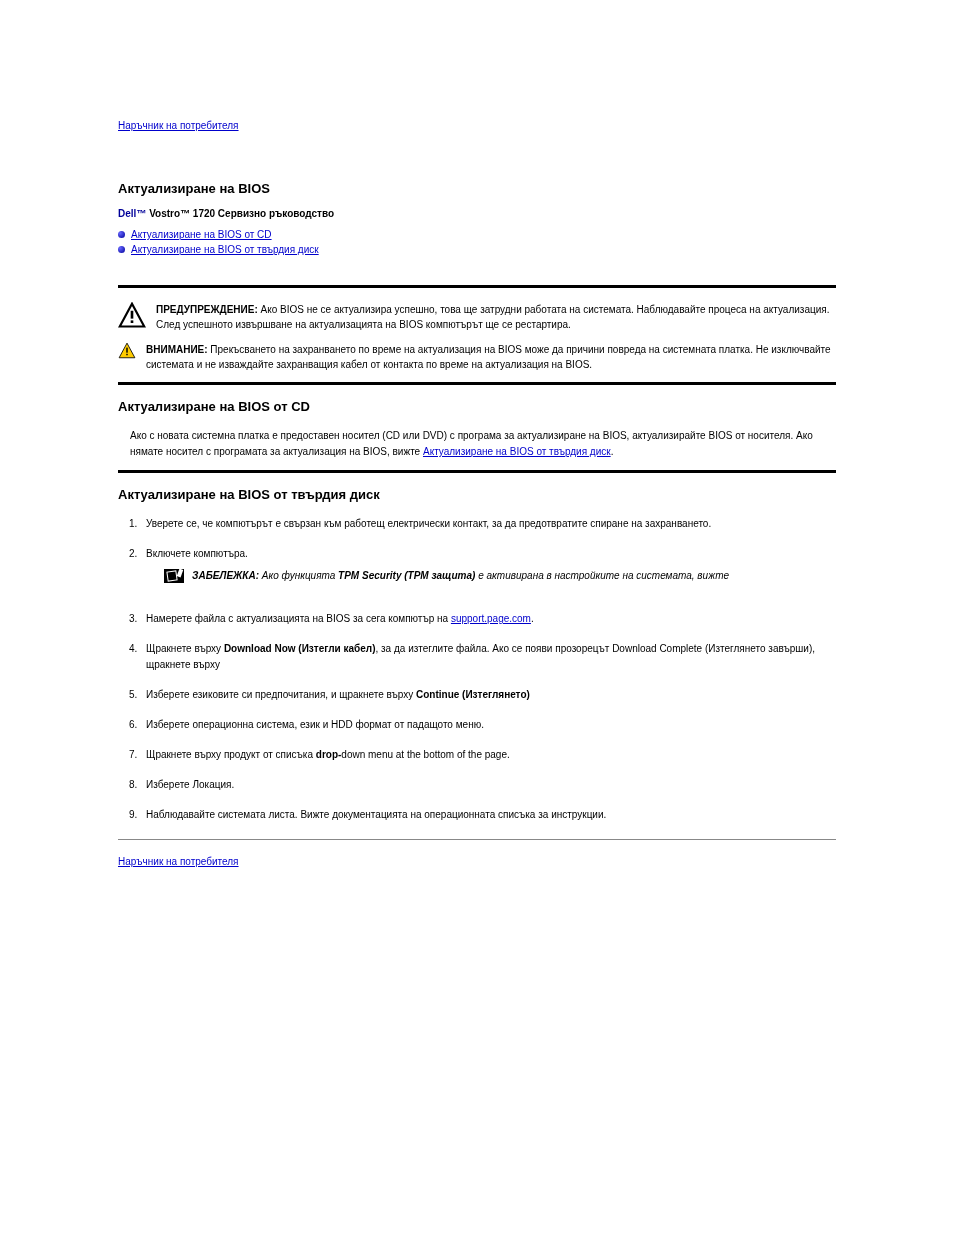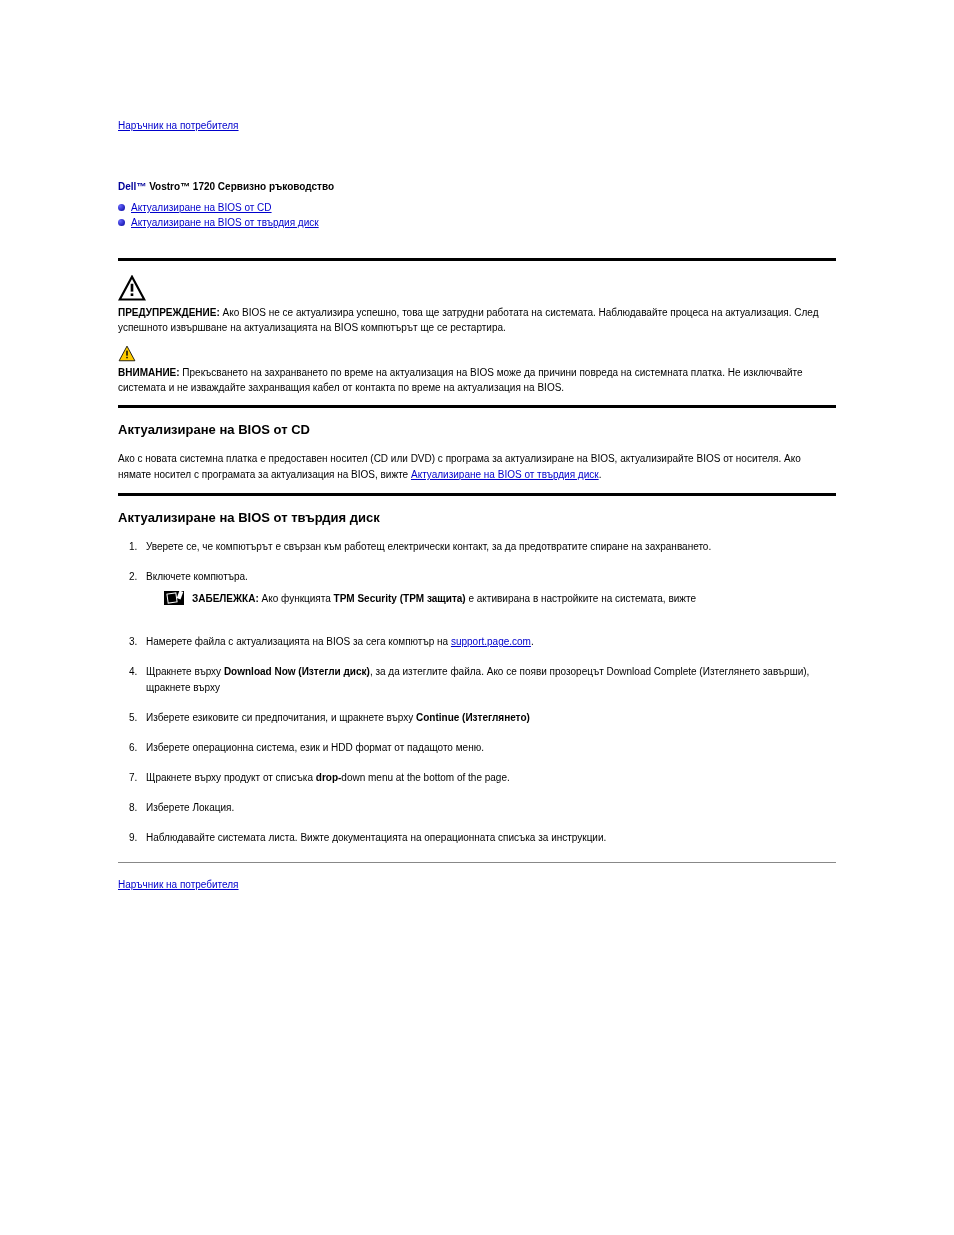--- a/index.html
+++ b/index.html
@@ -72,52 +72,52 @@
   }
   .thin-rule {
     border: none;
     border-top: 1px solid #888;
     margin: 16px 0;
   }
   .callout {
     display: flex;
     align-items: flex-start;
     margin: 10px 0;
-    flex-direction: column;
   }
   .callout-icon {
     flex-shrink: 0;
     margin-right: 10px;
   }
   .callout-text {
     font-size: 10px;
     line-height: 1.5;
   }
   .callout-text .lead {
     font-weight: bold;
   }
   .para {
     font-size: 10px;
     line-height: 1.6;
-    margin: 10px 0;
+    margin: 10px 12px;
   }
   .step-list {
     margin: 10px 0 10px 0;
     padding-left: 22px;
     font-size: 10px;
     line-height: 1.6;
   }
   .step-list li {
     margin-bottom: 14px;
     padding-left: 6px;
   }
   .note-row {
     display: flex;
-    align-items: flex-start;
+    align-items: flex-end;
     margin: 6px 0 28px 18px;
+    font-style: italic;
   }
   .inline-note-icon {
     width: 20px;
     height: 14px;
     background: #000;
     margin-right: 8px;
     flex-shrink: 0;
     position: relative;
   }
   .inline-note-icon::after{
@@ -143,20 +143,21 @@
   .svg-warn-big { width:28px; height:28px; }
   .svg-warn-small { width:18px; height:18px; }
 </style>
 </head>
 <body>
 
 <div class="page">
 
   <a class="link back-link">Наръчник на потребителя</a>
 
+  <div class="page-title">Актуализиране на BIOS</div>
 
   <div class="subtitle">
     <span class="brand">Dell™</span>
     <span>Vostro™ 1720 Сервизно ръководство</span>
   </div>
 
   <ul class="bullet-list">
     <li>
       <span class="bullet-dot"></span>
       <a class="link">Актуализиране на BIOS от CD</a>
@@ -219,21 +220,21 @@
         <div class="callout-text">
           <span class="lead">ЗАБЕЛЕЖКА:</span><span> Ако функцията </span><b>TPM Security (TPM защита)</b><span> е активирана в настройките на системата, вижте </span>
         </div>
       </div>
     </li>
     <li>
       <span>Намерете файла с актуализацията на BIOS за сега компютър на </span>
       <a class="link">support.page.com</a><span>.</span>
     </li>
     <li>
-      <span>Щракнете върху </span><b>Download Now (Изтегли диск)</b><span>, за да изтеглите файла. Ако се появи прозорецът Download Complete (Изтеглянето завърши), щракнете върху </span>
+      <span>Щракнете върху </span><b>Download Now (Изтегли кабел)</b><span>, за да изтеглите файла. Ако се появи прозорецът Download Complete (Изтеглянето завърши), щракнете върху </span>
     </li>
     <li>
       <span>Изберете езиковите си предпочитания, и щракнете върху </span> <b>Continue (Изтеглянето)</b>
     </li>
     <li>
       <span>Изберете операционна система, език и HDD формат от падащото меню.</span>
     </li>
     <li>
       <span>Щракнете върху продукт от списъка </span><b>drop-</b><span>down menu at the bottom of the page.</span>
     </li>

